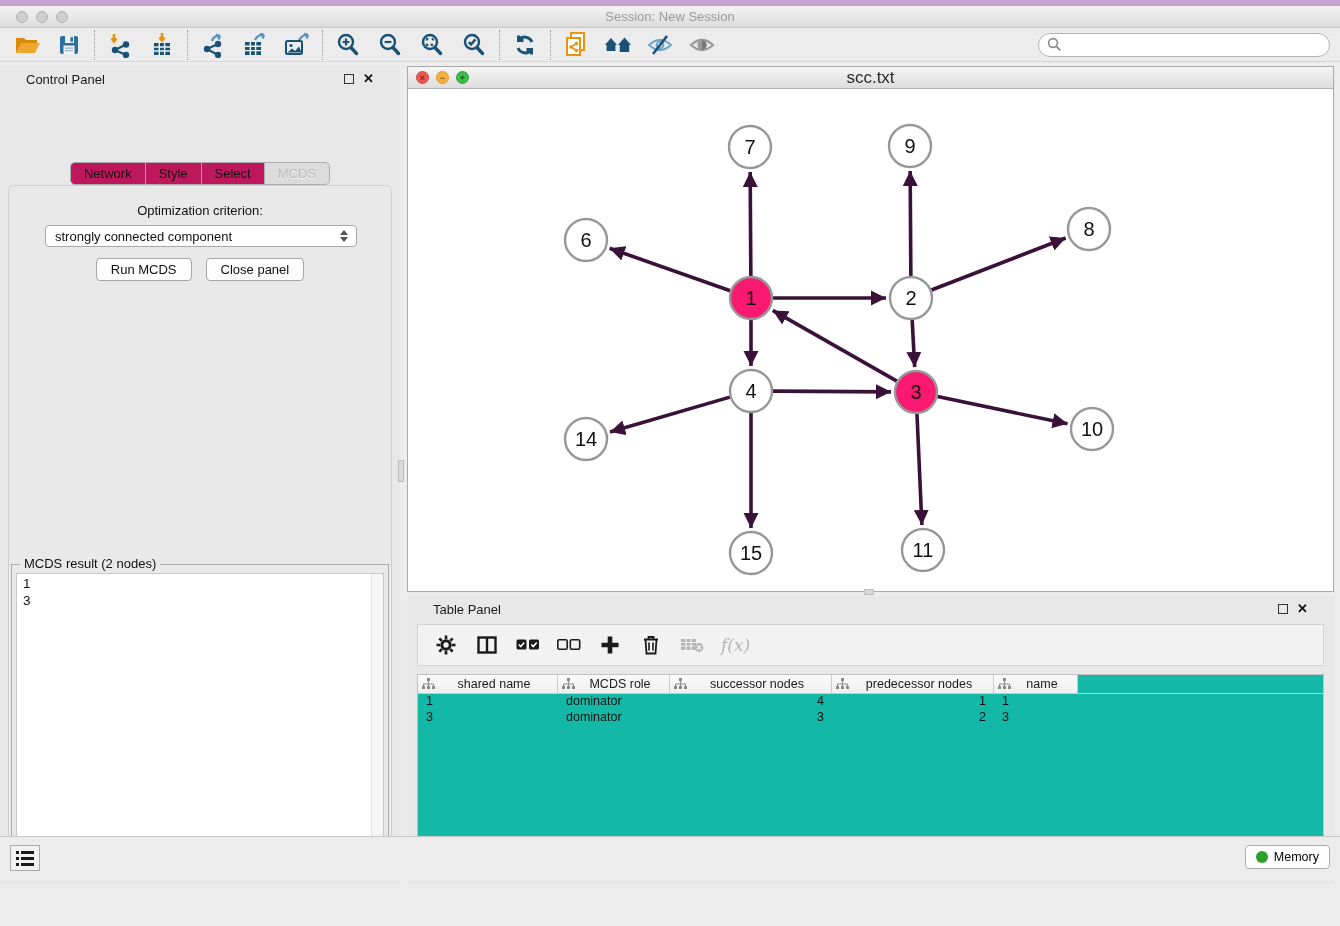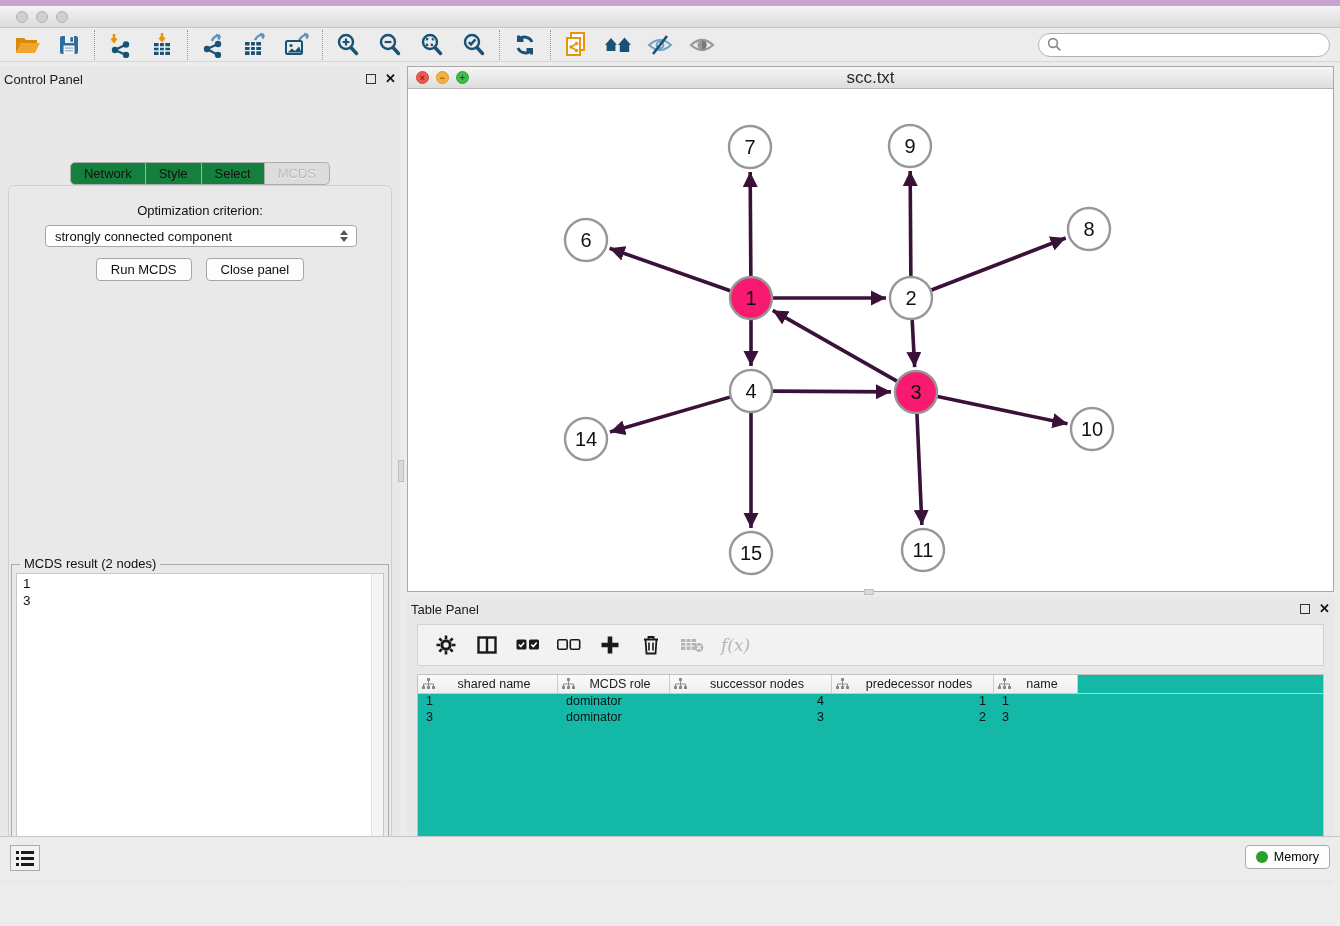--- a/index.html
+++ b/index.html
@@ -23,27 +23,27 @@
   .toolbar { position:absolute; left:0; top:28px; width:1340px; height:34px;
     background:#ECECEC; border-bottom:1px solid #D6D6D6; display:flex; align-items:center; padding-left:6px; }
   .tbtn { width:42px; height:32px; display:flex; align-items:center; justify-content:center;
     background:none; border:none; }
   .tsep { width:0; height:30px; border-left:1px dotted #9A9A9A; margin:0 4px; }
   .searchbox { margin-left:auto; margin-right:10px; width:292px; height:24px; background:#fff;
     border:1px solid #B3B3B3; border-radius:12px; display:flex; align-items:center; padding:0 8px; }
   .searchbox input { border:none; outline:none; flex:1; font-size:13px; background:transparent; margin-left:5px; font-family:inherit;}
   
   .control-panel { position:absolute; left:0; top:66px; width:400px; height:818px; background:#E8E8E8; }
-  .panel-header { position:relative; height:26px; display:flex; align-items:center; padding:0 4px; }
+  .panel-header { position:relative; height:26px; display:flex; align-items:center; padding:0 26px; }
   .panel-title { font-size:13px; color:#1A1A1A; }
   .panel-icons { margin-left:auto; display:flex; gap:9px; align-items:center; }
   .float-icon { width:10px; height:10px; border:1.6px solid #333; display:inline-block; }
   .close-icon { font-size:13px; font-weight:bold; color:#111; line-height:10px; }
   .cp-tabs { position:absolute; left:0; top:96px; width:100%; display:flex; justify-content:center; }
-  .tab { font-size:13px; padding:3px 13px; background:#15803d; border:1px solid #ADADAD; border-left:none; color:#111; }
+  .tab { font-size:13px; padding:3px 13px; background:#be185d; border:1px solid #ADADAD; border-left:none; color:#111; }
   .tab:first-child { border-left:1px solid #ADADAD; border-radius:5px 0 0 5px; }
   .tab:last-child { border-radius:0 5px 5px 0; }
   .tab.grayed { background:#DCDCDC; color:#B9B9B9; text-shadow:0 1px 0 #F5F5F5; }
   .cp-content { position:absolute; left:8px; top:119px; right:8px; bottom:6px;
     background:#E9E9E9; border:1px solid #D0D0D0; border-radius:6px; }
   .opt-label { position:absolute; top:17px; width:100%; text-align:center; font-size:13px; }
   .dropdown { position:absolute; top:39px; left:36px; width:312px; height:22px; background:#fff;
     border:1px solid #A6A6A6; border-radius:4px; display:flex; align-items:center; padding-left:9px; font-size:13px; }
   .dd-arrows { margin-left:auto; margin-right:8px; display:flex; flex-direction:column; gap:2px; }
   .tri-up { width:0; height:0; border-left:4px solid transparent; border-right:4px solid transparent; border-bottom:5px solid #555; }
@@ -96,20 +96,21 @@
 </head>
 <body>
 
 <div class="accent-strip"></div>
 <div class="titlebar">
   <div class="tl-group">
     <span class="tl"></span>
     <span class="tl"></span>
     <span class="tl"></span>
   </div>
+  <div class="titlebar-title">Session: New Session</div>
 </div>
 
 <div class="toolbar">
   <button class="tbtn">
     <svg width="27" height="24" viewBox="0 0 27 24">
       <path d="M2 20 V5 h8 l2 2 h11 v3 H8 Z" fill="#D98A0B"></path>
       <path d="M2 20 L7 10 h19 l-5 10 Z" fill="#F0A62E"></path>
     </svg>
   </button>
   <button class="tbtn">

